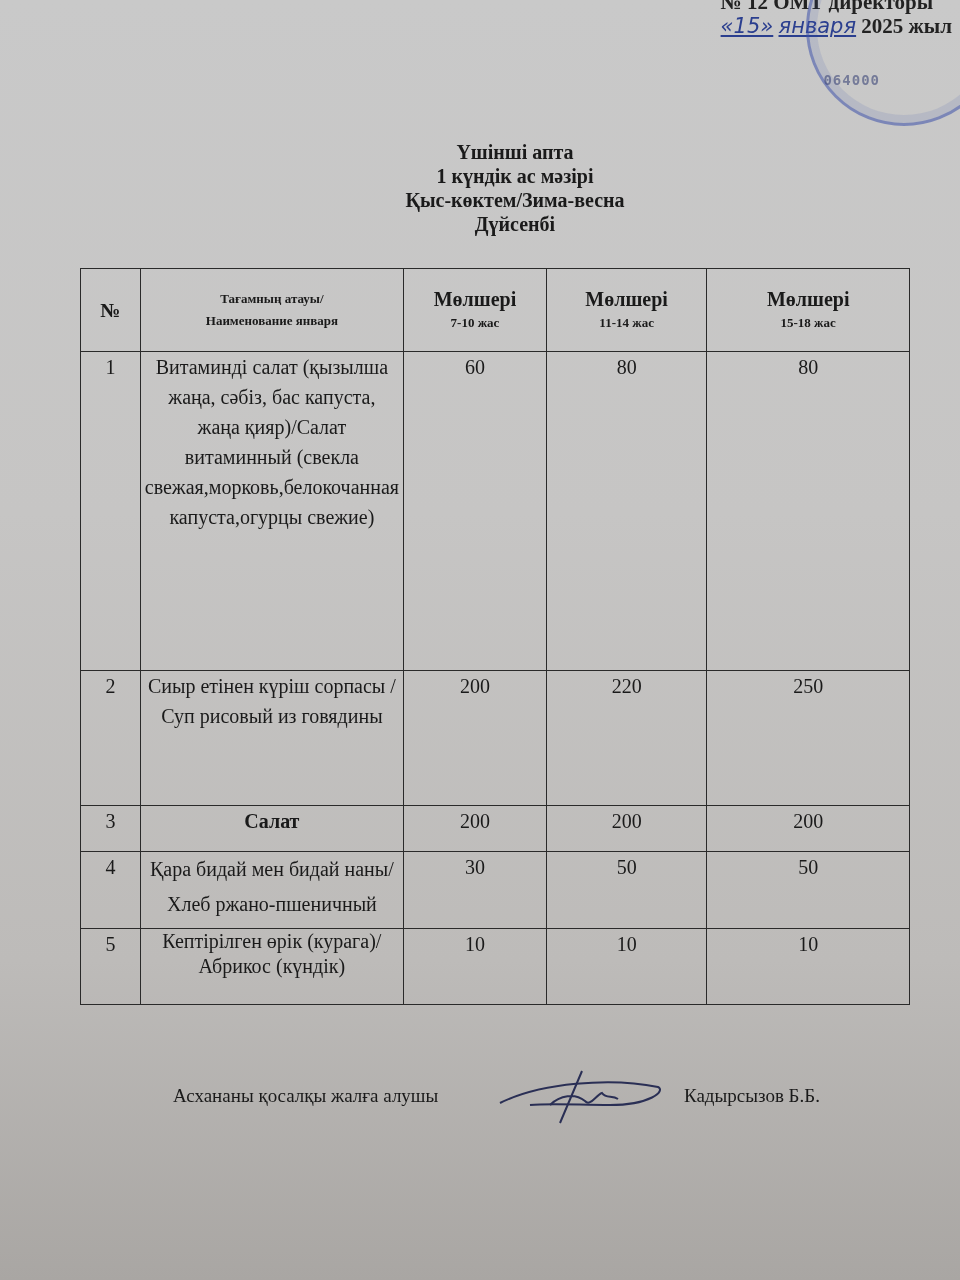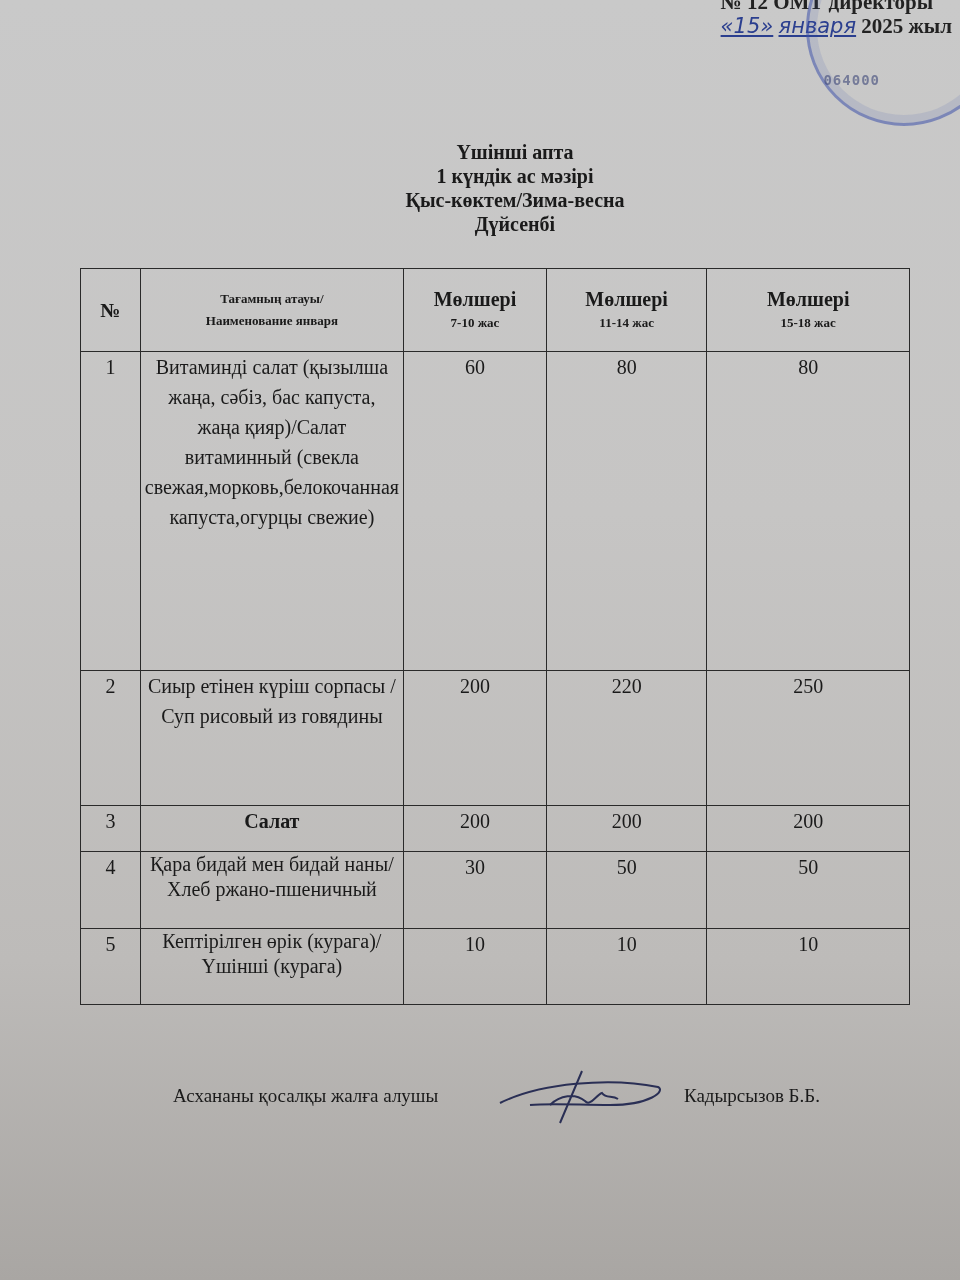--- a/index.html
+++ b/index.html
@@ -201,28 +201,28 @@
     </tr>
     <tr class="r3">
       <td class="num">3</td>
       <td class="name" style="font-weight:bold">Салат</td>
       <td>200</td>
       <td>200</td>
       <td>200</td>
     </tr>
     <tr class="r4">
       <td class="num">4</td>
-      <td class="name" style="line-height:25px">Қара бидай мен бидай наны/Хлеб ржано-пшеничный</td>
+      <td class="name" style="line-height:35px">Қара бидай мен бидай наны/Хлеб ржано-пшеничный</td>
       <td>30</td>
       <td>50</td>
       <td>50</td>
     </tr>
     <tr class="r5">
       <td class="num">5</td>
-      <td class="name" style="line-height:25px">Кептірілген өрік (курага)/Үшінші (курага)</td>
+      <td class="name" style="line-height:25px">Кептірілген өрік (курага)/Абрикос (күндік)</td>
       <td>10</td>
       <td>10</td>
       <td>10</td>
     </tr>
   </tbody>
 </table>
 
 <div class="footer">
   <span class="role">Асхананы қосалқы жалға алушы</span>
   <span class="sig">

